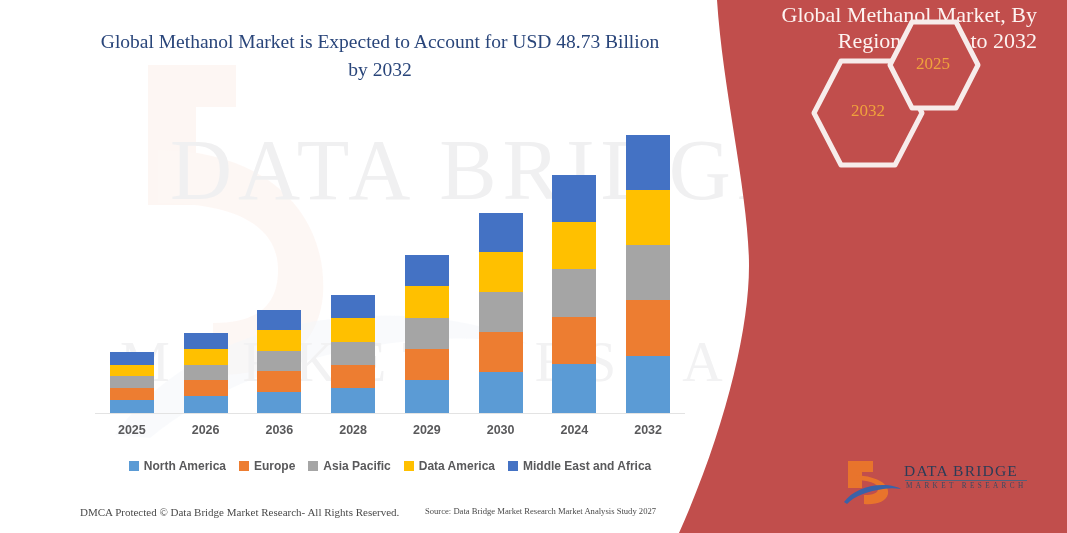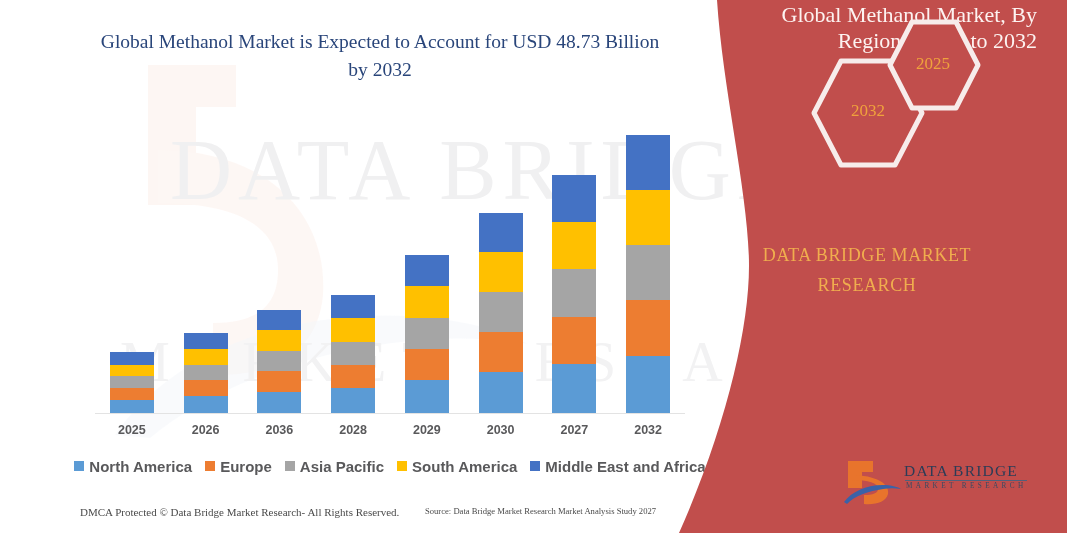--- a/index.html
+++ b/index.html
@@ -65,21 +65,21 @@
     font-family:"Liberation Sans", sans-serif;top:3px;
   }
 
   .legend{
     position:absolute;left:95px;top:456px;width:590px;height:20px;
     display:flex;justify-content:center;align-items:center;gap:13px;
   }
   .legend-item{display:flex;align-items:center;gap:5px;}
   .legend-swatch{width:10px;height:10px;display:block;flex:0 0 auto;}
   .legend-label{
-    font-size:15px;font-weight:bold;color:#59595b;white-space:nowrap;
+    font-size:12px;font-weight:bold;color:#59595b;white-space:nowrap;
     font-family:"Liberation Sans", sans-serif;
   }
 
   .footer{
     position:absolute;left:80px;top:506px;width:600px;height:16px;
   }
   .footer-left{
     position:absolute;left:0;top:0;font-size:11px;color:#4a4a4a;
     font-family:"Liberation Serif", serif;white-space:nowrap;
   }
@@ -202,39 +202,39 @@
           <div class="seg" title="North America 2032: 10" style="background: rgb(91, 155, 213); height: 20.5212%;"></div>
         </div>
       </div>
     <div class="xaxis" id="xaxis">
         <div class="xtick" style="left: -0.125px;">2025</div>
         <div class="xtick" style="left: 73.625px;">2026</div>
         <div class="xtick" style="left: 147.375px;">2036</div>
         <div class="xtick" style="left: 221.125px;">2028</div>
         <div class="xtick" style="left: 294.875px;">2029</div>
         <div class="xtick" style="left: 368.625px;">2030</div>
-        <div class="xtick" style="left: 442.375px;">2027</div>
+        <div class="xtick" style="left: 442.375px;">2024</div>
         <div class="xtick" style="left: 516.125px;">2032</div>
       </div>
     <div class="legend" id="legend">
         <div class="legend-item">
           <span class="legend-swatch" style="background: rgb(91, 155, 213);"></span>
           <span class="legend-label">North America</span>
         </div>
         <div class="legend-item">
           <span class="legend-swatch" style="background: rgb(237, 125, 49);"></span>
           <span class="legend-label">Europe</span>
         </div>
         <div class="legend-item">
           <span class="legend-swatch" style="background: rgb(165, 165, 165);"></span>
           <span class="legend-label">Asia Pacific</span>
         </div>
         <div class="legend-item">
           <span class="legend-swatch" style="background: rgb(255, 192, 0);"></span>
-          <span class="legend-label">South America</span>
+          <span class="legend-label">Data America</span>
         </div>
         <div class="legend-item">
           <span class="legend-swatch" style="background: rgb(68, 114, 196);"></span>
           <span class="legend-label">Middle East and Africa</span>
         </div>
       </div>
 
     <div class="footer">
       <div class="footer-left">DMCA Protected © Data Bridge Market Research-  All Rights Reserved.</div>
       <div class="footer-right">Source: Data Bridge Market Research  Market Analysis Study 2027</div>
@@ -255,21 +255,20 @@
       <div class="hex-label" style="top:48px;">2032</div>
     </div>
 
     <div class="hex" style="left:216px;top:15px;width:100px;height:100px;">
       <svg viewBox="0 0 100 100" width="100" height="100">
         <polygon points="29,7 73,7 95,50 73,93 29,93 7,50" fill="#C14E4C" stroke="#f7eceb" stroke-width="5" stroke-linejoin="round"></polygon>
       </svg>
       <div class="hex-label" style="top:39px;">2025</div>
     </div>
 
-    <div class="brand-name">DATA BRIDGE MARKET RESEARCH</div>
 
     <div class="logo">
       <svg viewBox="0 0 60 48" width="60" height="48">
         <path d="M6 3 L20 3 L20 30 L6 30 Z" fill="#E8742C"></path>
         <path d="M20 3 L31 3 L31 14 L20 14 Z" fill="#E8742C"></path>
         <path d="M9 17 C34 17 48 26 46 36 C44 44 34 47 22 46 L22 37 C31 37 36 35 36 31 C36 25 27 22 9 22 Z" fill="#E8742C"></path>
         <path d="M2 44 C10 33 26 26 44 27 C50 27.4 56 29 59 31 C53 30 47 30 41 31 C27 33 12 38 5 46 Z" fill="#3A62A8"></path>
       </svg>
       <div class="logo-text">DATA BRIDGE</div>
       <div class="logo-rule"></div>

